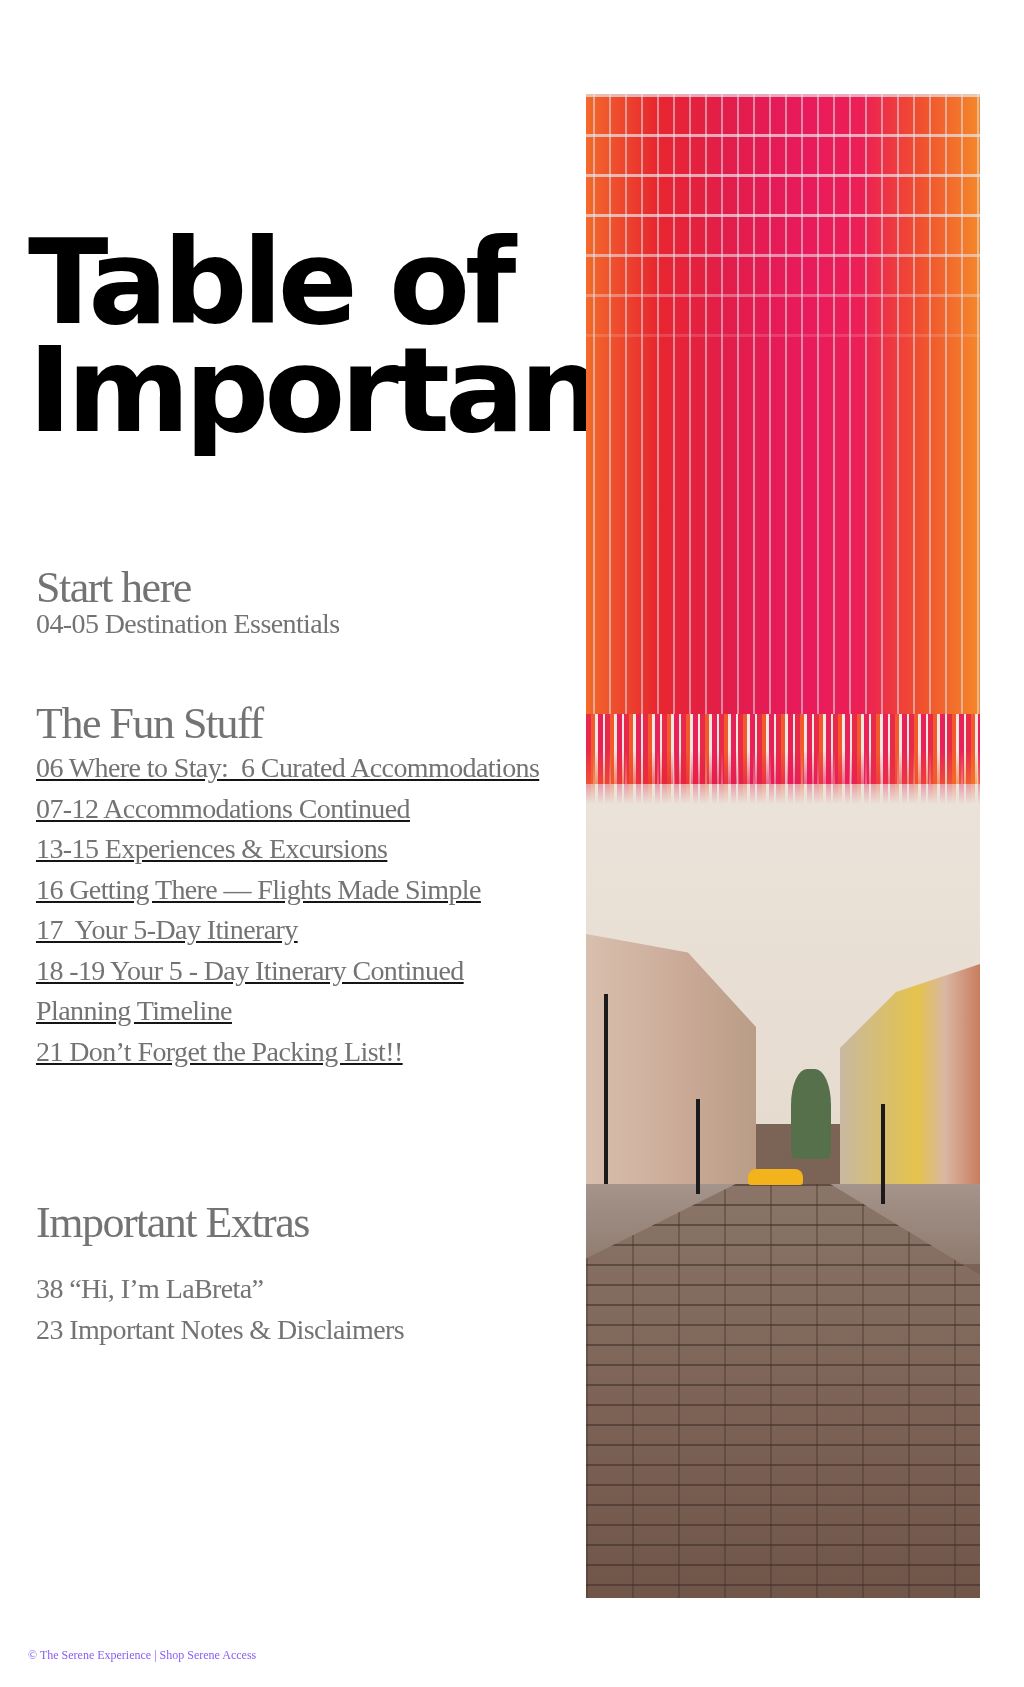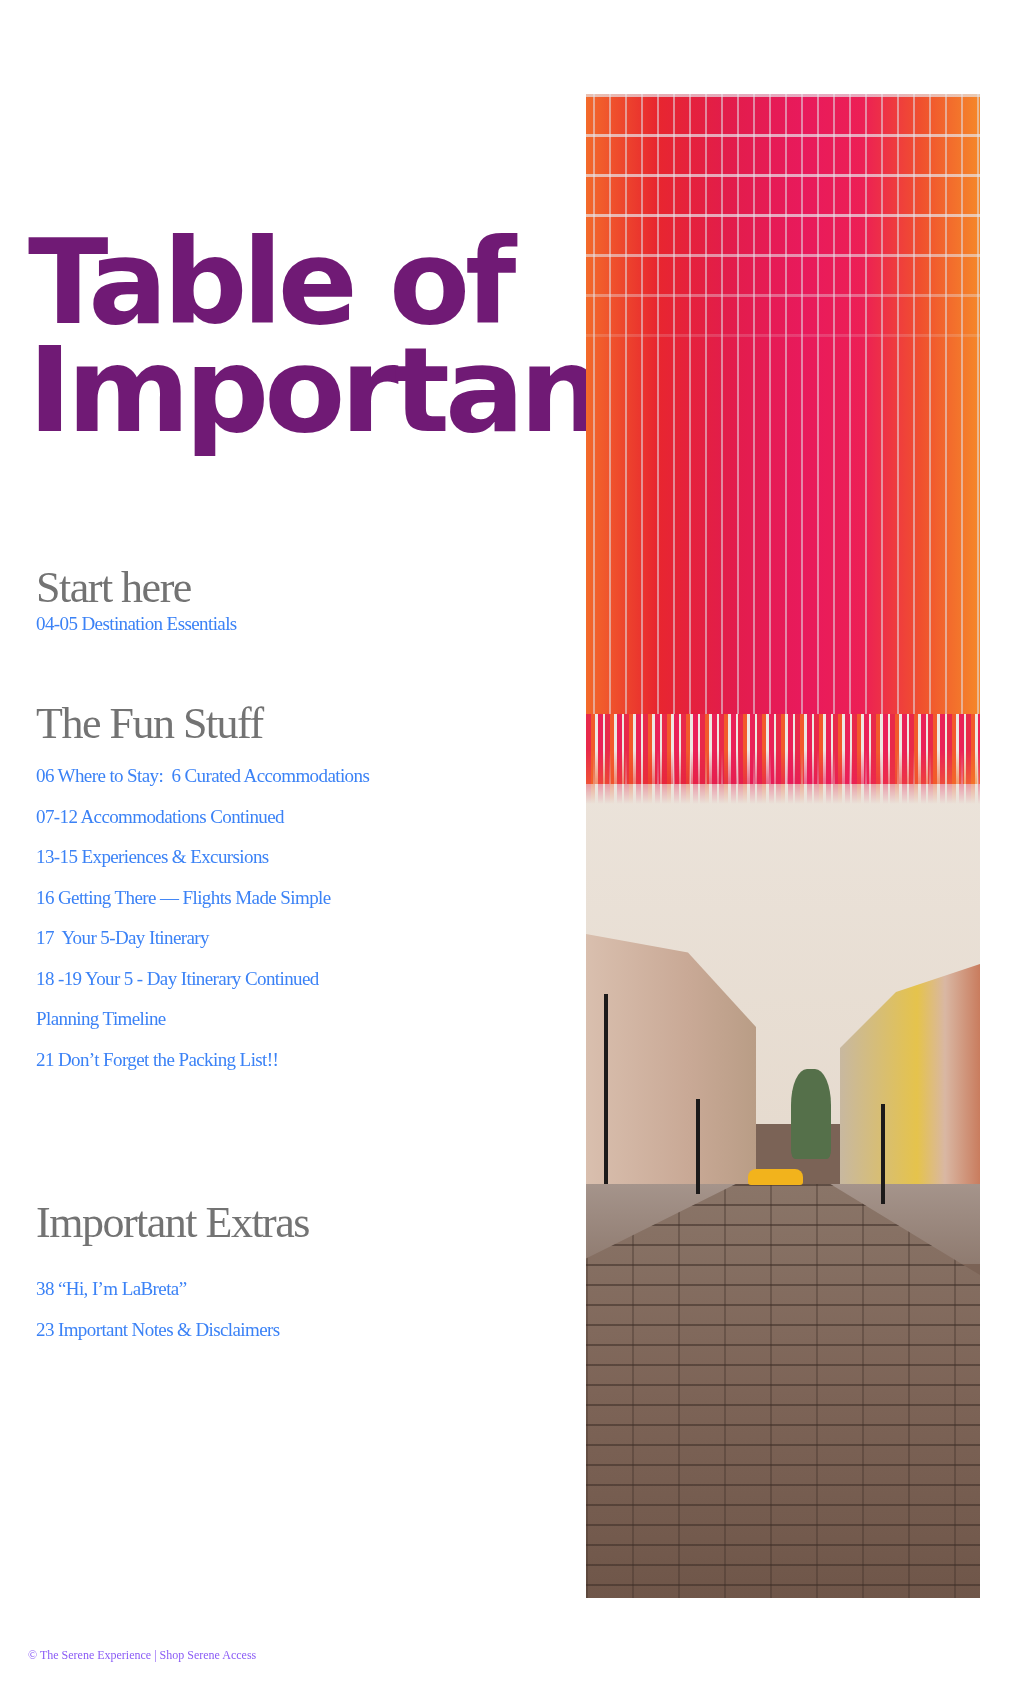--- a/index.html
+++ b/index.html
@@ -5,38 +5,38 @@
   html, body { margin: 0; padding: 0; }
   body {
     width: 1024px; height: 1687px; position: relative; overflow: hidden;
     background: #ffffff; color: #151515;
     font-family: "Liberation Serif", "DejaVu Serif", serif;
   }
   .title {
     position: absolute; left: 28px; top: 228px; margin: 0;
     font-family: "DejaVu Sans", "Liberation Sans", sans-serif;
     font-weight: 900; font-size: 118px; line-height: 108px;
-    letter-spacing: -5px; color: #701a75;
+    letter-spacing: -5px; color: #000000;
   }
   .title span { display: block; }
   .section { position: absolute; left: 36px; width: 520px; }
   .section-heading {
     font-size: 44px; font-weight: 400; letter-spacing: -1.5px;
     line-height: 48px; margin: 0; color: #737373;
   }
   .toc-list { list-style: none; margin: 0; padding: 0; }
   .toc-item {
-    font-size: 19px; line-height: 40.5px; letter-spacing: -0.6px;
-    color: #3b82f6; cursor: pointer; white-space: pre;
+    font-size: 28px; line-height: 40.5px; letter-spacing: -0.6px;
+    color: #737373; cursor: pointer; white-space: pre;
   }
   #sec-start { top: 566px; }
   #sec-start .section-heading { line-height: 44px; }
   #sec-start .toc-item { line-height: 28px; }
   #sec-fun { top: 700px; }
-  #sec-fun .toc-list { margin-top: 8px; }
+  #sec-fun .toc-list { margin-top: 0; text-decoration: underline; }
   #sec-extras { top: 1199px; }
   #sec-extras .toc-list { margin-top: 22px; }
 
   .photo {
     position: absolute; left: 586px; top: 94px; width: 394px; height: 1504px;
     overflow: hidden; background: #7b6356;
   }
   .streamers {
     position: absolute; left: 0; top: 0; width: 100%; height: 690px;
     background:

